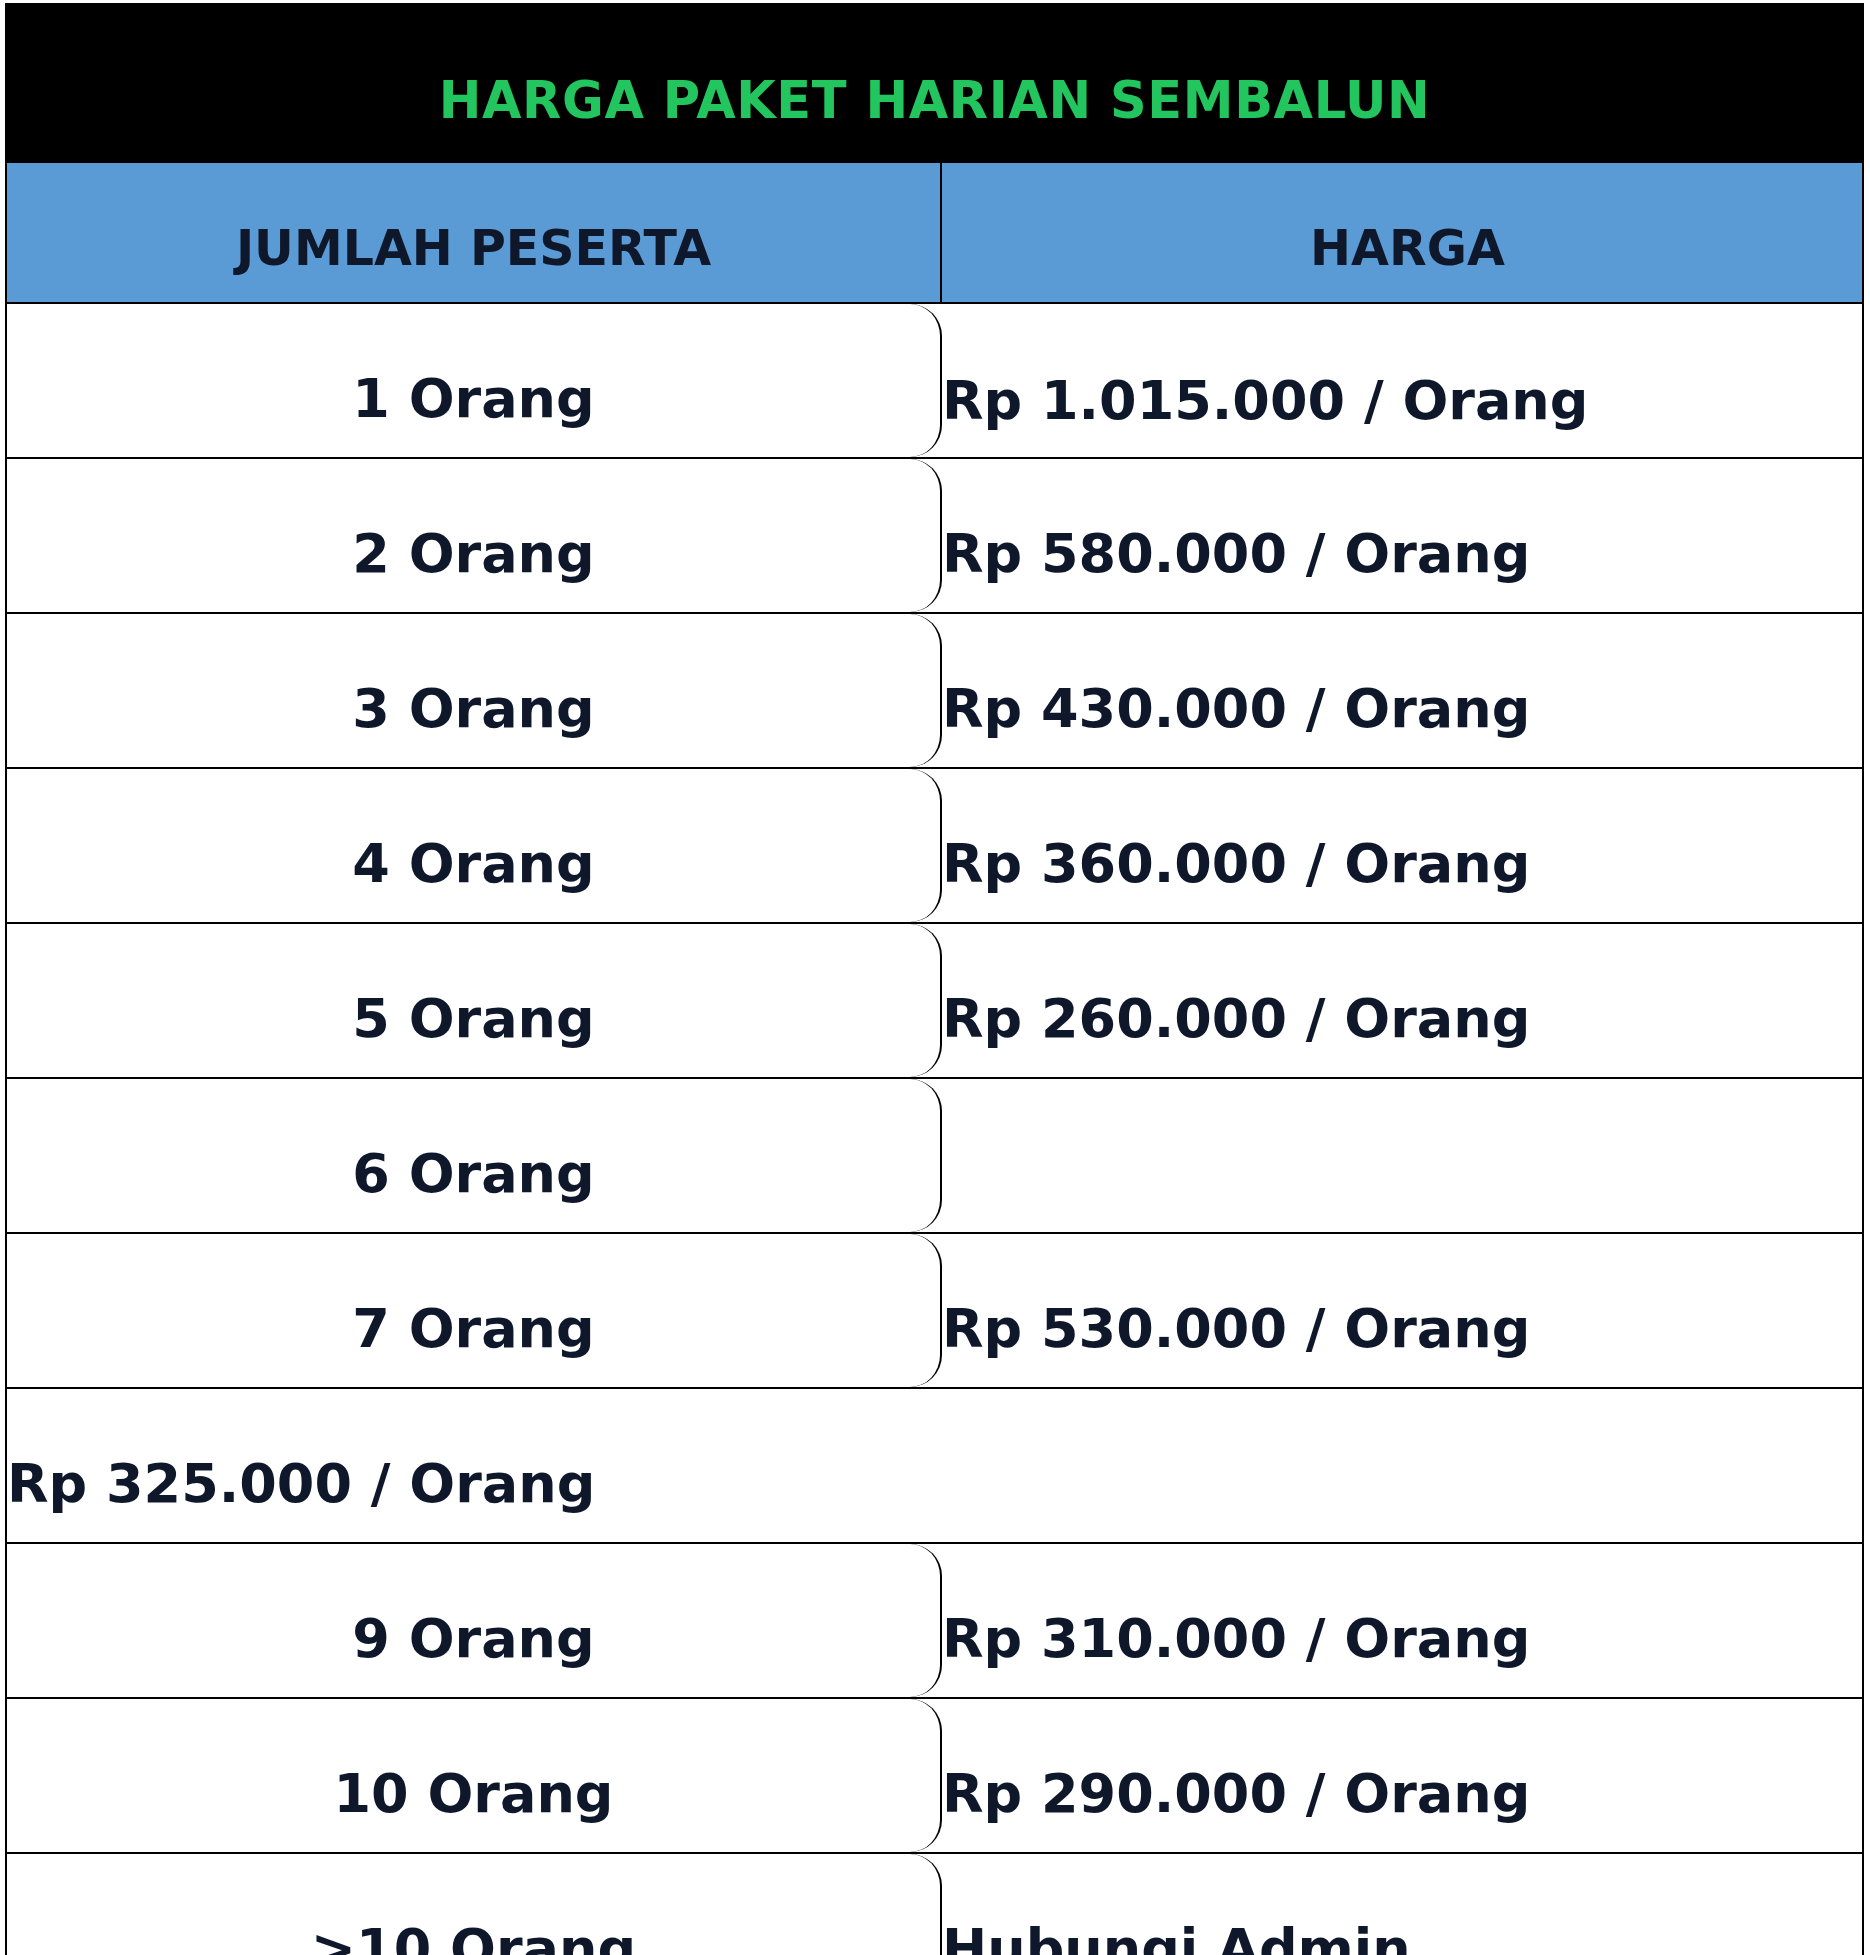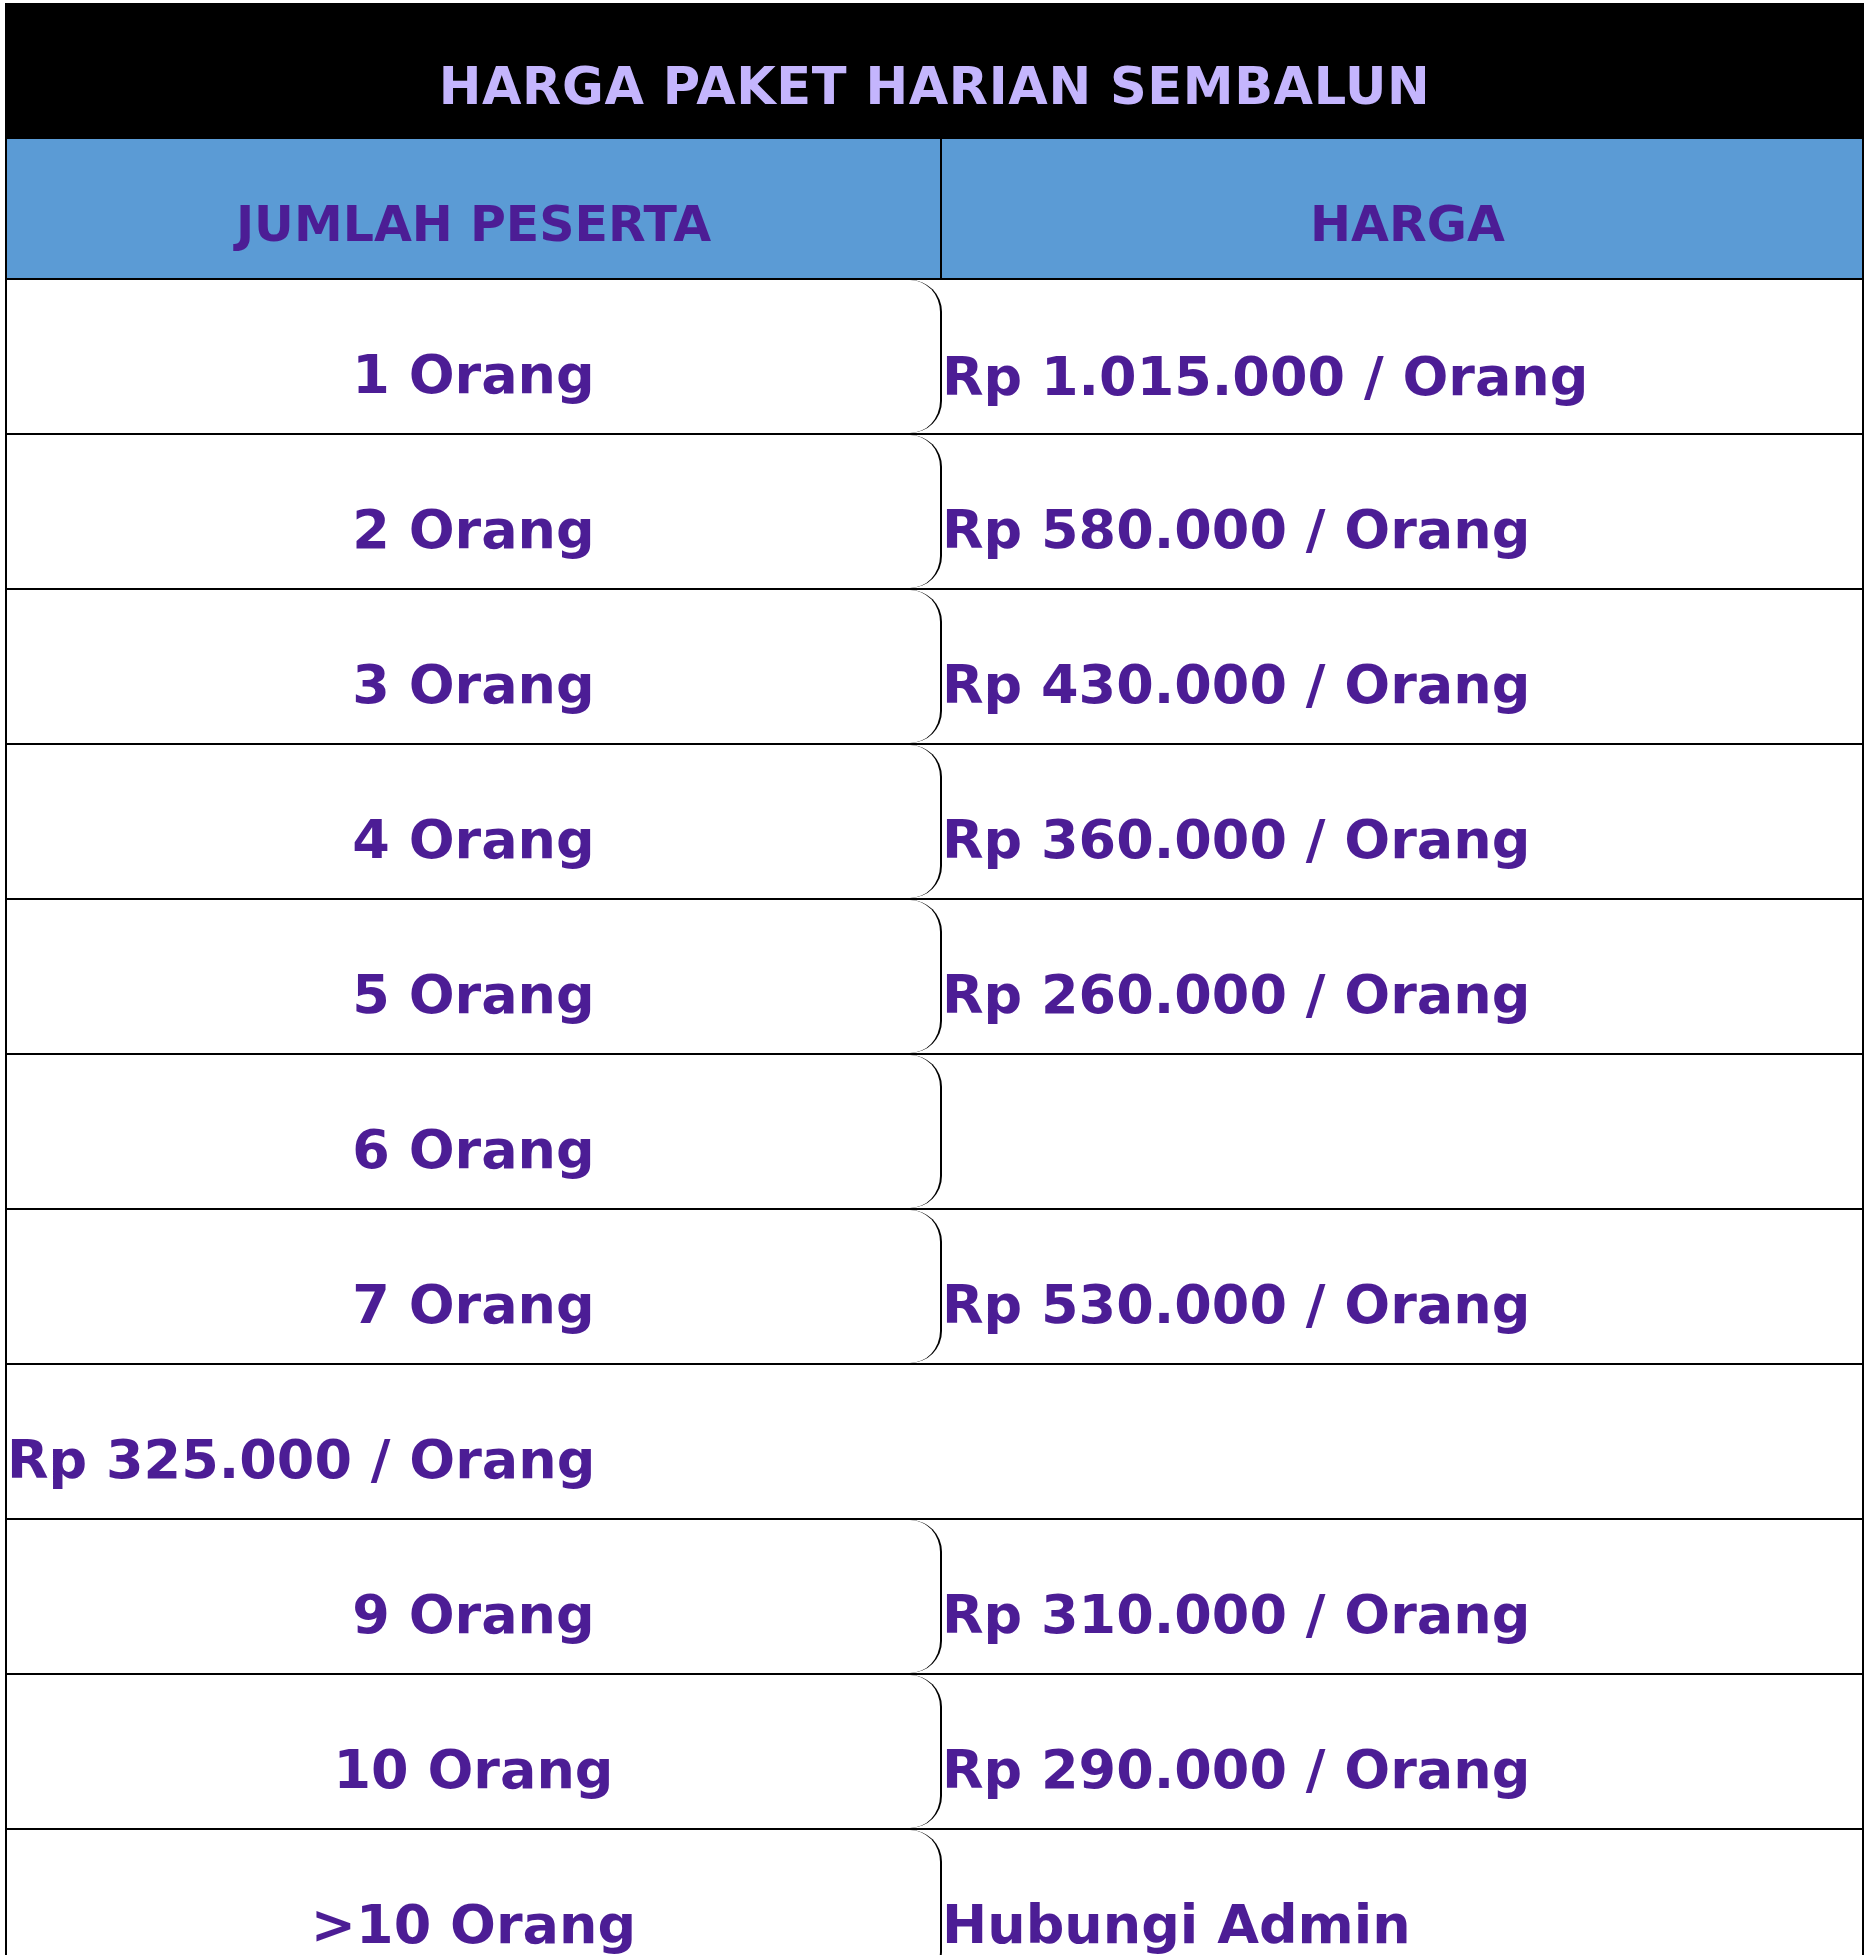--- a/index.html
+++ b/index.html
@@ -2,30 +2,30 @@
 <html style="font-size:10px"><head>
   <meta charset="utf-8">
   <style>
     html, body { margin: 0; padding: 0; background: #ffffff; }
     body { width: 1871px; height: 1955px; position: relative; font-family: "DejaVu Sans", sans-serif; }
     .table {
       position: absolute; left: 5px; top: 2.5px; width: 1859px;
       border: 2.5px solid #000; box-sizing: border-box;
     }
     .title {
-      height: 134px; background: #000; color: #c4b5fd;
+      height: 158px; background: #000; color: #22c55e;
       font-weight: bold; font-size: 51px; letter-spacing: 0.6px;
       display: flex; align-items: flex-end; justify-content: center;
-      padding-bottom: 23px; box-sizing: border-box;
+      padding-bottom: 33px; box-sizing: border-box;
     }
     .row { display: flex; border-top: 2.5px solid #000; }
     .row.header { background: #5b9bd5; height: 139px; border-top: none; }
     .row.data { height: 153px; }
     .cell {
-      box-sizing: border-box; font-weight: bold; color: #4c1d95;
+      box-sizing: border-box; font-weight: bold; color: #0f172a;
       display: flex; align-items: flex-end; padding-bottom: 26.5px;
     }
     .c1 { width: 935px; justify-content: center; border-right: 2.5px solid #000; }
     .c2 { flex: 1; justify-content: flex-start; }
     .header .cell { font-size: 49px; padding-bottom: 25px; }
     .header .c2 { justify-content: center; padding-left: 11px; }
     .data .cell { font-size: 54px; border-radius: 32px; }
     .data .c2.first { padding-bottom: 25px; }
   </style>
 </head>

